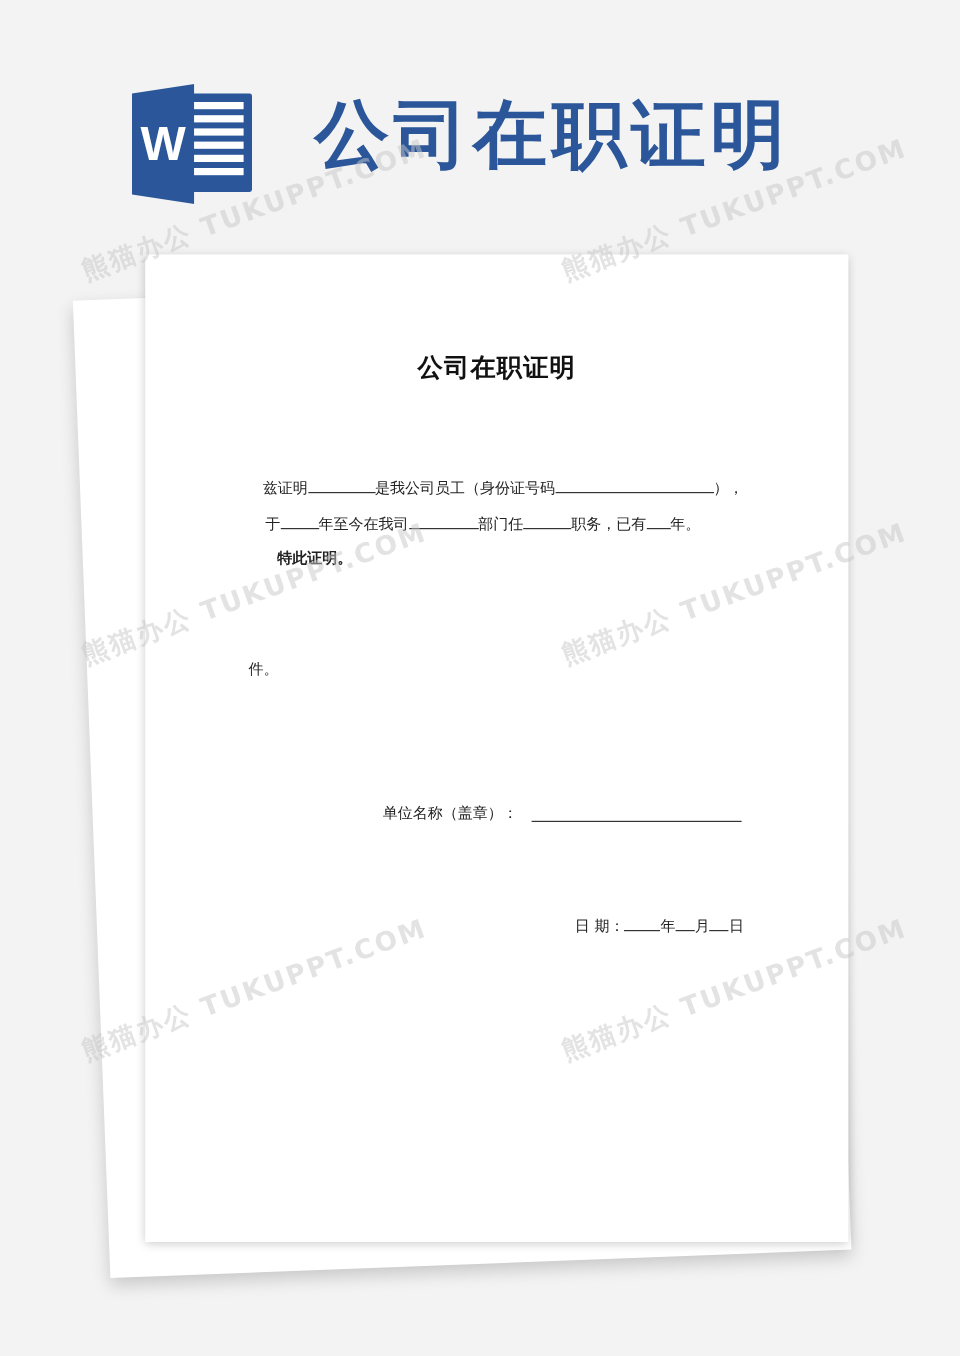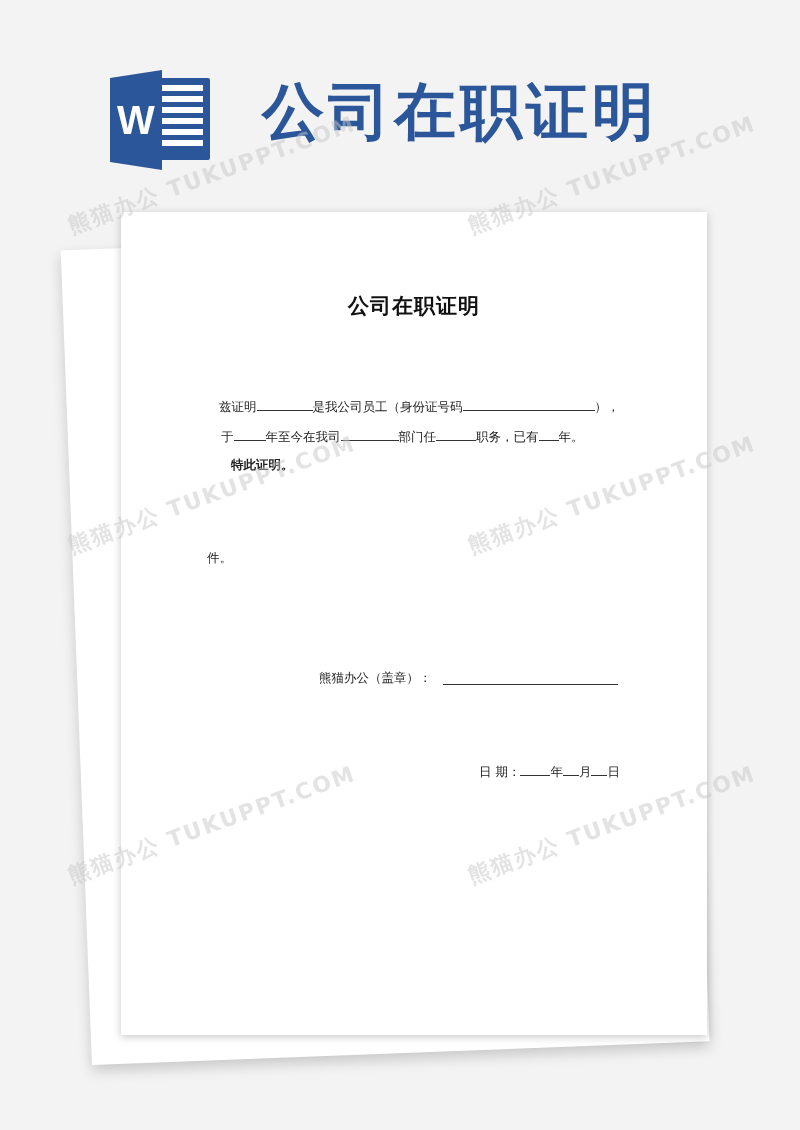--- a/index.html
+++ b/index.html
@@ -64,21 +64,21 @@
   </div>
 
   <div class="para" style="left:100px; top:216px;">
     <span>于</span><span class="blank" style="width:32px"></span><span>年至今在我司</span><span class="blank" style="width:58px"></span><span>部门任</span><span class="blank" style="width:40px"></span><span>职务，已有</span><span class="blank" style="width:20px"></span><span>年。</span>
   </div>
 
   <div class="para" style="left:110px; top:245px;font-weight:bold;">特此证明。</div>
 
   <div class="para" style="left:86px; top:338px;">件。</div>
 
-  <div class="para" style="left:198px; top:458px;">熊猫办公（盖章）：</div>
+  <div class="para" style="left:198px; top:458px;">单位名称（盖章）：</div>
   <div class="blank" style="position:absolute; left:322px; top:460px; width:175px;"></div>
 
   <div class="para" style="left:358px; top:551px;text-align:right;">
     <span>日  期：</span><span class="blank" style="width:30px"></span><span>年</span><span class="blank" style="width:16px"></span><span>月</span><span class="blank" style="width:16px"></span><span>日</span>
   </div>
 </div>
 
 <div class="watermark" style="left:60px; top:160px;">熊猫办公 TUKUPPT.COM</div>
 <div class="watermark" style="left:460px; top:160px;">熊猫办公 TUKUPPT.COM</div>
 <div class="watermark" style="left:60px; top:480px;">熊猫办公 TUKUPPT.COM</div>

